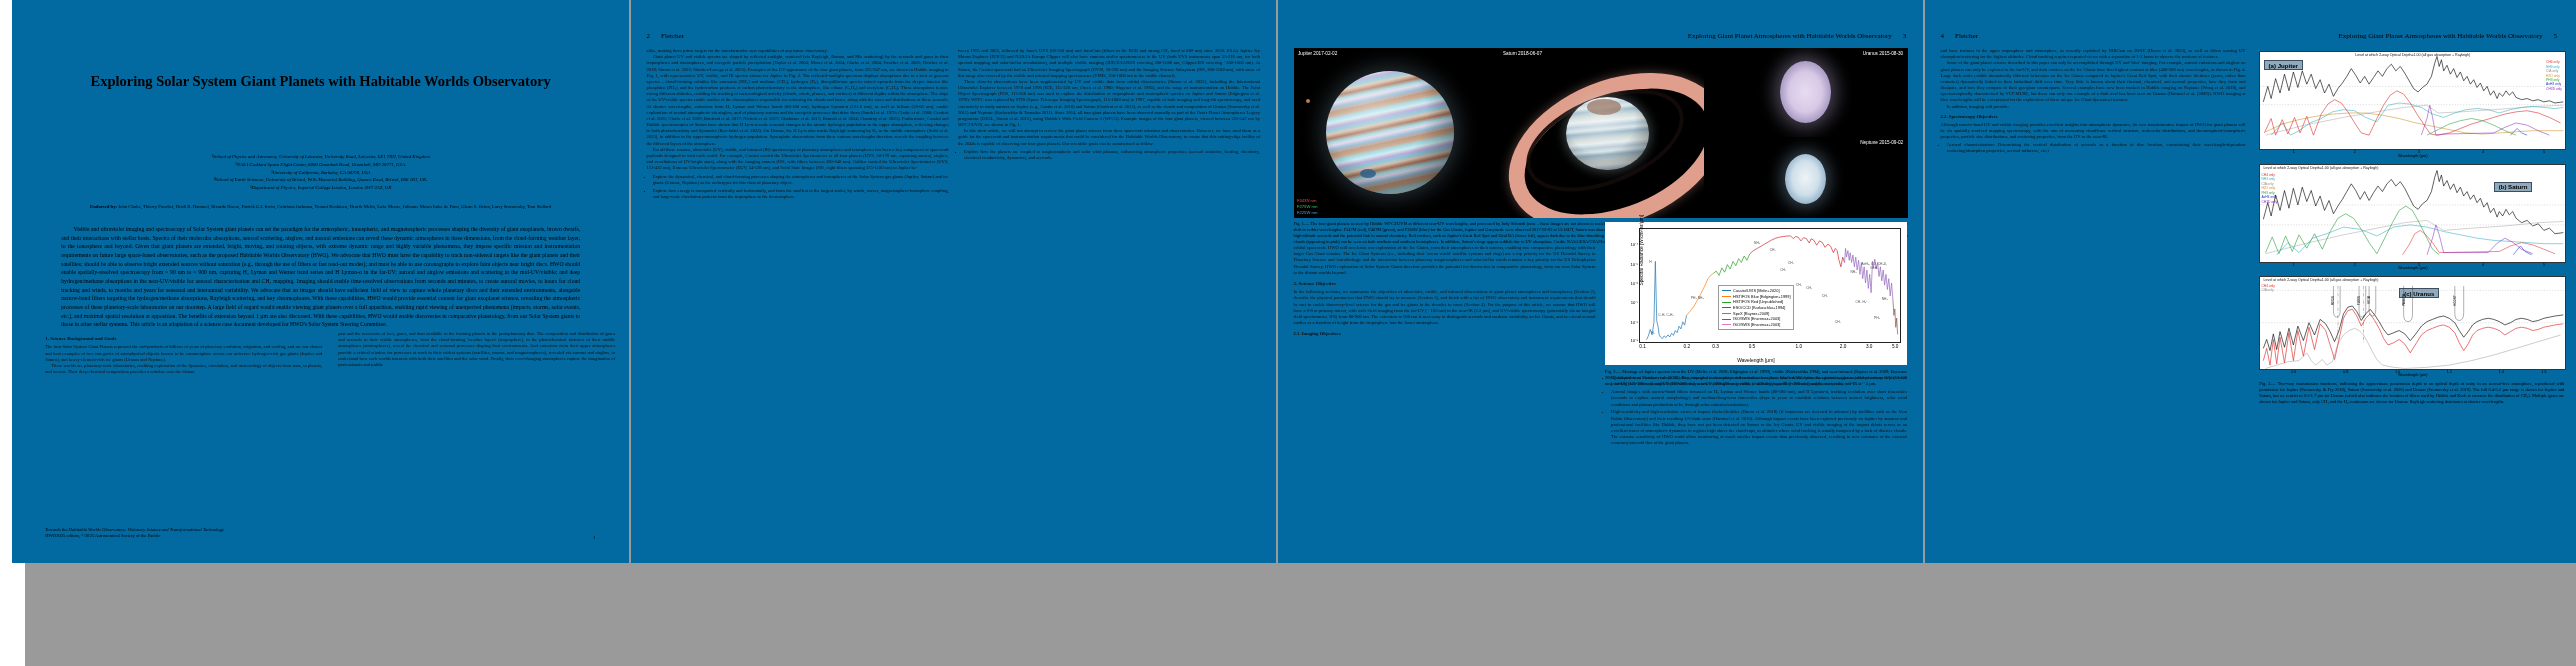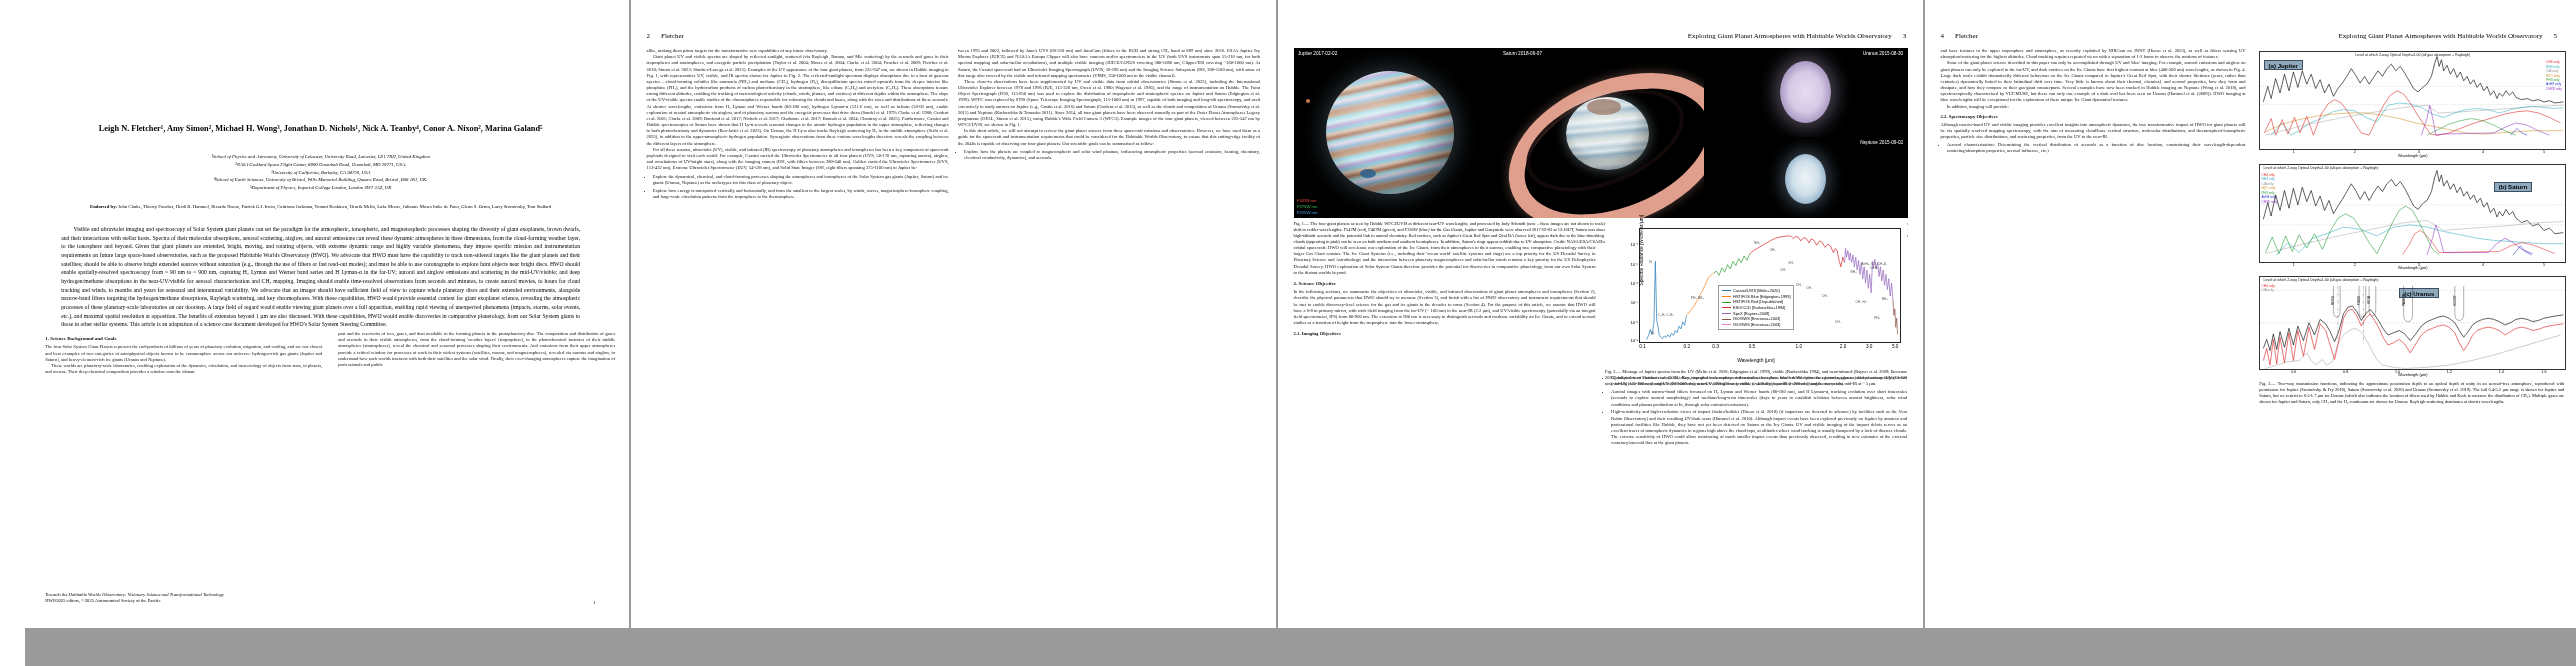--- a/index.html
+++ b/index.html
@@ -2,21 +2,21 @@
 <html style="font-size:9px"><head>
 <meta charset="utf-8">
 <style>
   html,body{margin:0;padding:0;background:#8d8d8d;}
   body{font-family:"Liberation Serif",serif;}
   .sheet{position:relative;width:2576px;height:667px;background:#9a9a9a;overflow:hidden;}
   .arxiv-strip{position:absolute;left:0;top:0;width:24.5px;height:667px;background:#fff;}
   .arxiv-text{position:absolute;left:-183px;top:311px;width:422px;transform:rotate(-90deg);
     transform-origin:center center;text-align:center;font-size:9.4px;color:#5a5a5a;
     font-family:"Liberation Serif",serif;letter-spacing:0.3px;white-space:nowrap;}
-  .page{position:absolute;top:0;height:628px;background:#ffffff;}
+  .page{position:absolute;top:0;height:563px;background:#0369a1;}
   .p1{left:12.2px;width:617px;}
   .p2{left:631px;width:645px;}
   .p3{left:1278px;width:645px;}
   .p4{left:1925px;width:651px;}
 
   .hdr{position:absolute;top:32px;font-size:7px;font-family:"Liberation Serif",serif;color:#000;white-space:nowrap;}
   .hdr-l{left:15.6px;}
   .hdr-r{right:16.7px;}
   .hdr .pg{display:inline-block;margin-left:11px;}
   .hdr .pgl{display:inline-block;margin-right:11px;}
@@ -146,21 +146,21 @@
 <body>
 
 <div class="sheet">
 
   <div class="arxiv-strip">
     <div class="arxiv-text">arXiv:2510.17926v1  [astro-ph.IM]  20 Oct 2025</div>
   </div>
 
   <div class="page p1">
 
-    <div class="authors">Leigh N. Fletcher¹, Amy Simon², Michael H. Wong³, Jonathan D. Nichols¹, Nick A. Teanby⁴, Conor A. Nixon², Marina Galand⁵</div>
+    <div class="title">Exploring Solar System Giant Planets with Habitable Worlds Observatory</div>
 
     <div class="affil">
       <div>¹School of Physics and Astronomy, University of Leicester, University Road, Leicester, LE1 7RH, United Kingdom</div>
       <div>²NASA Goddard Space Flight Center, 8800 Greenbelt Road, Greenbelt, MD 20771, USA.</div>
       <div>³University of California, Berkeley, CA 94720, USA</div>
       <div>⁴School of Earth Sciences, University of Bristol, Wills Memorial Building, Queens Road, Bristol, BS8 1RJ, UK.</div>
       <div>⁵Department of Physics, Imperial College London, London SW7 2AZ, UK</div>
     </div>
 
     <div class="endorse">

